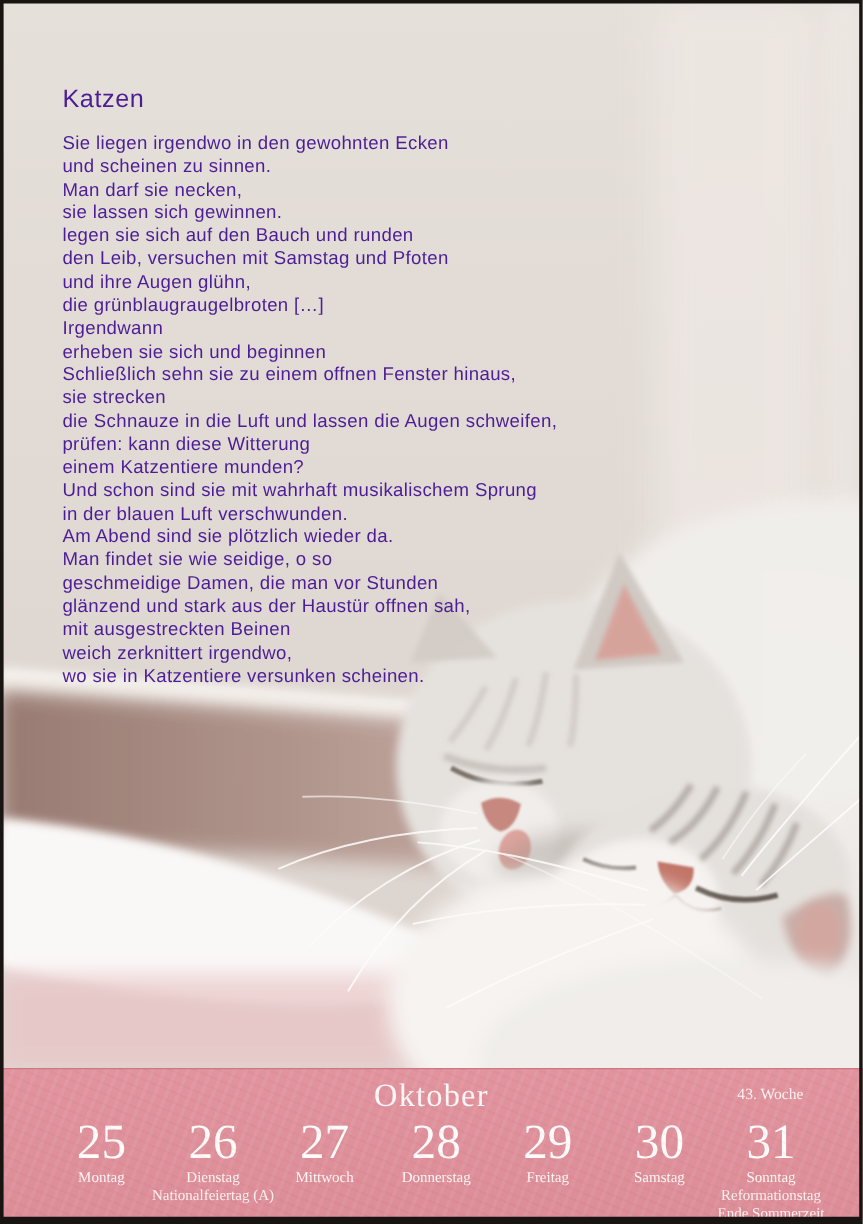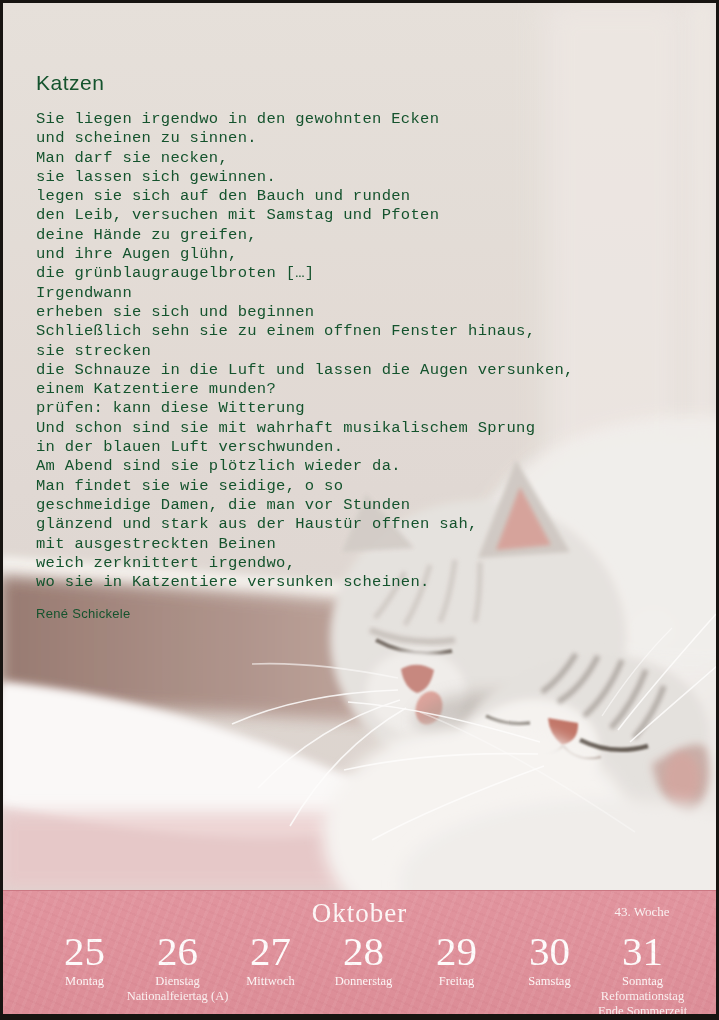--- a/index.html
+++ b/index.html
@@ -11,28 +11,28 @@
   
   .frame{
     position:absolute;inset:0;z-index:60;pointer-events:none;
     border:3px solid #171411;border-bottom-width:6px;
   }
   
   .photo{position:absolute;top:0;left:0;width:719px;height:890px;z-index:1;}
   .photo svg{display:block;width:719px;height:890px;}
   
   .poem{
-    position:absolute;left:36px;top:70px;z-index:10;
-    color:#14532d;letter-spacing:.3px;
+    position:absolute;left:52px;top:70px;z-index:10;
+    color:#4c1d95;letter-spacing:.3px;
   }
   .poem-title{
     font-size:21px;line-height:26px;margin:0 0 14px 0;font-weight:normal;
     letter-spacing:.5px;
   }
-  .poem-line{font-size:15.5px;line-height:19.3px;white-space:nowrap;font-family:Liberation Mono, monospace;}
+  .poem-line{font-size:15.5px;line-height:19.3px;white-space:nowrap;}
   .poem-author{font-size:13px;line-height:16px;margin-top:14px;}
   
   .strip{
     position:absolute;left:0;top:890px;width:719px;height:124px;z-index:20;
     background:linear-gradient(180deg,#e1949e 0%,#df919b 45%,#dc8d97 100%);
     color:#fefafa;
     font-family:"Liberation Serif","DejaVu Serif",serif;
     border-top:1px solid rgba(150,60,70,.25);
   }
   .strip::after{ 
@@ -170,40 +170,38 @@
 </div>
 
 <div class="poem">
   <h1 class="poem-title">Katzen</h1>
   <div class="poem-line">Sie liegen irgendwo in den gewohnten Ecken</div>
   <div class="poem-line">und scheinen zu sinnen.</div>
   <div class="poem-line">Man darf sie necken,</div>
   <div class="poem-line">sie lassen sich gewinnen.</div>
   <div class="poem-line">legen sie sich auf den Bauch und runden</div>
   <div class="poem-line">den Leib, versuchen mit Samstag und Pfoten</div>
-  <div class="poem-line">deine Hände zu greifen,</div>
   <div class="poem-line">und ihre Augen glühn,</div>
   <div class="poem-line">die grünblaugraugelbroten […]</div>
   <div class="poem-line">Irgendwann</div>
   <div class="poem-line">erheben sie sich und beginnen</div>
   <div class="poem-line">Schließlich sehn sie zu einem offnen Fenster hinaus,</div>
   <div class="poem-line">sie strecken</div>
-  <div class="poem-line">die Schnauze in die Luft und lassen die Augen versunken,</div>
+  <div class="poem-line">die Schnauze in die Luft und lassen die Augen schweifen,</div>
+  <div class="poem-line">prüfen: kann diese Witterung</div>
   <div class="poem-line">einem Katzentiere munden?</div>
-  <div class="poem-line">prüfen: kann diese Witterung</div>
   <div class="poem-line">Und schon sind sie mit wahrhaft musikalischem Sprung</div>
   <div class="poem-line">in der blauen Luft verschwunden.</div>
   <div class="poem-line">Am Abend sind sie plötzlich wieder da.</div>
   <div class="poem-line">Man findet sie wie seidige, o so</div>
   <div class="poem-line">geschmeidige Damen, die man vor Stunden</div>
   <div class="poem-line">glänzend und stark aus der Haustür offnen sah,</div>
   <div class="poem-line">mit ausgestreckten Beinen</div>
   <div class="poem-line">weich zerknittert irgendwo,</div>
   <div class="poem-line">wo sie in Katzentiere versunken scheinen.</div>
-  <div class="poem-author">René Schickele</div>
 </div>
 
 <div class="strip">
   <div class="month">Oktober</div>
   <div class="week">43. Woche</div>
   <div class="days">
     <div class="day">
       <div class="day-number">25</div>
       <div class="day-name">Montag</div>
       <div class="day-note"></div>

